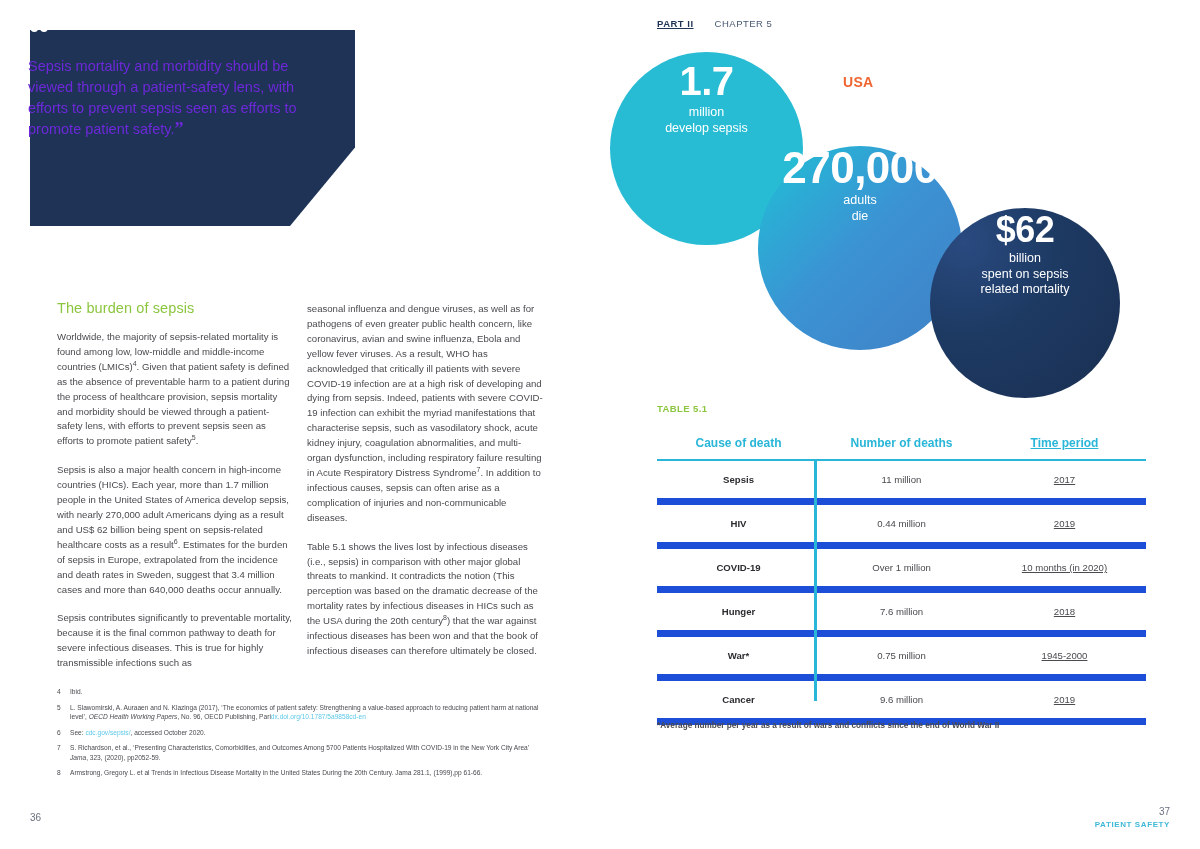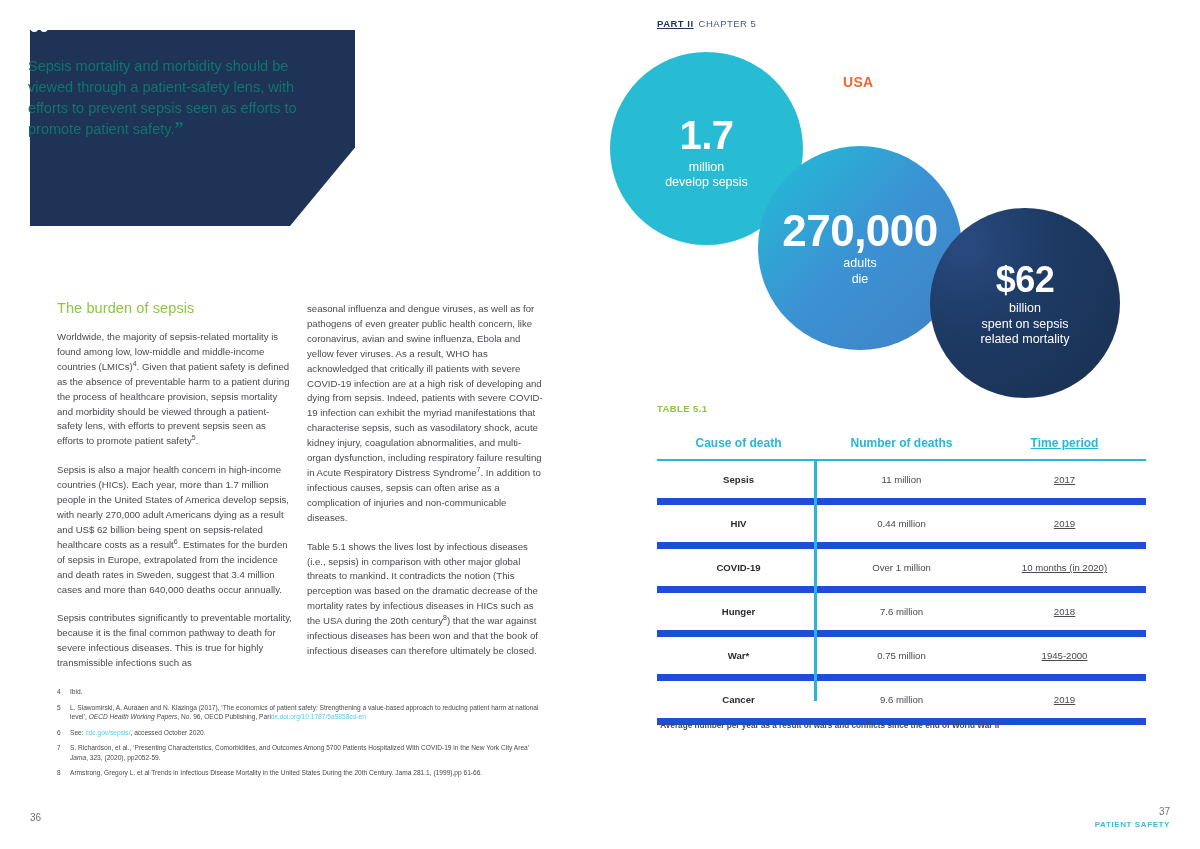--- a/index.html
+++ b/index.html
@@ -47,21 +47,21 @@
     font-weight: 700;
     font-family: "Liberation Serif", serif;
     line-height: 1;
     letter-spacing: -1px;
   }
   .quote-text {
     position: absolute;
     left: 28px;
     top: 56px;
     width: 278px;
-    color: #0f766e;
+    color: #6d28d9;
     font-size: 14.5px;
     line-height: 21px;
     font-weight: 400;
   }
   .quote-text .endmark {
     font-family: "Liberation Serif", serif;
     font-weight: 700;
     font-size: 18px;
     vertical-align: -1px;
   }
@@ -138,21 +138,21 @@
     position: absolute;
     left: 57px;
     top: 18px;
     font-size: 9.5px;
     letter-spacing: 0.5px;
     color: #4a5a73;
   }
   .chapter-header .part {
     font-weight: 700;
     color: #1e3356;
-    margin-right: 5px;
+    margin-right: 21px;
     text-decoration: underline;
   }
 
   
   .infographic {
     position: absolute;
     left: 0;
     top: 38px;
     width: 600px;
     height: 340px;
@@ -167,21 +167,20 @@
     letter-spacing: 0.3px;
   }
   .circ {
     position: absolute;
     border-radius: 50%;
     color: #ffffff;
     text-align: center;
     display: flex;
     flex-direction: column;
     align-items: center;
-    justify-content: center;
   }
   .circ-1 {
     left: 10px; top: 14px;
     width: 193px; height: 193px;
     background: #27bcd4;
     padding-top: 10px;
     box-sizing: border-box;
   }
   .circ-2 {
     left: 158px; top: 108px;

